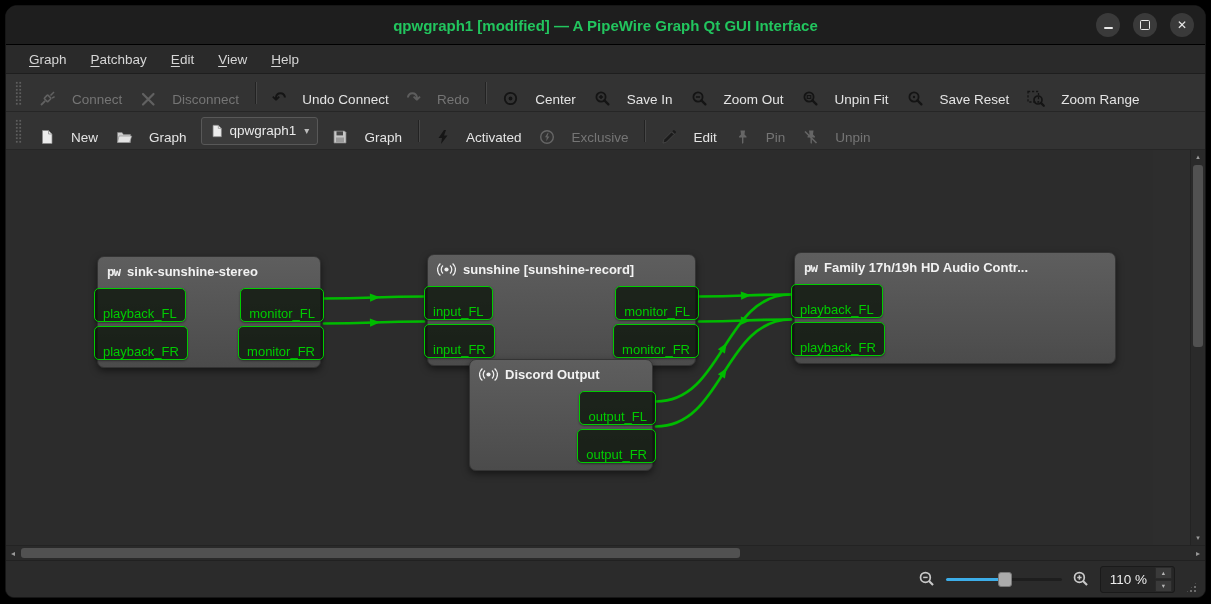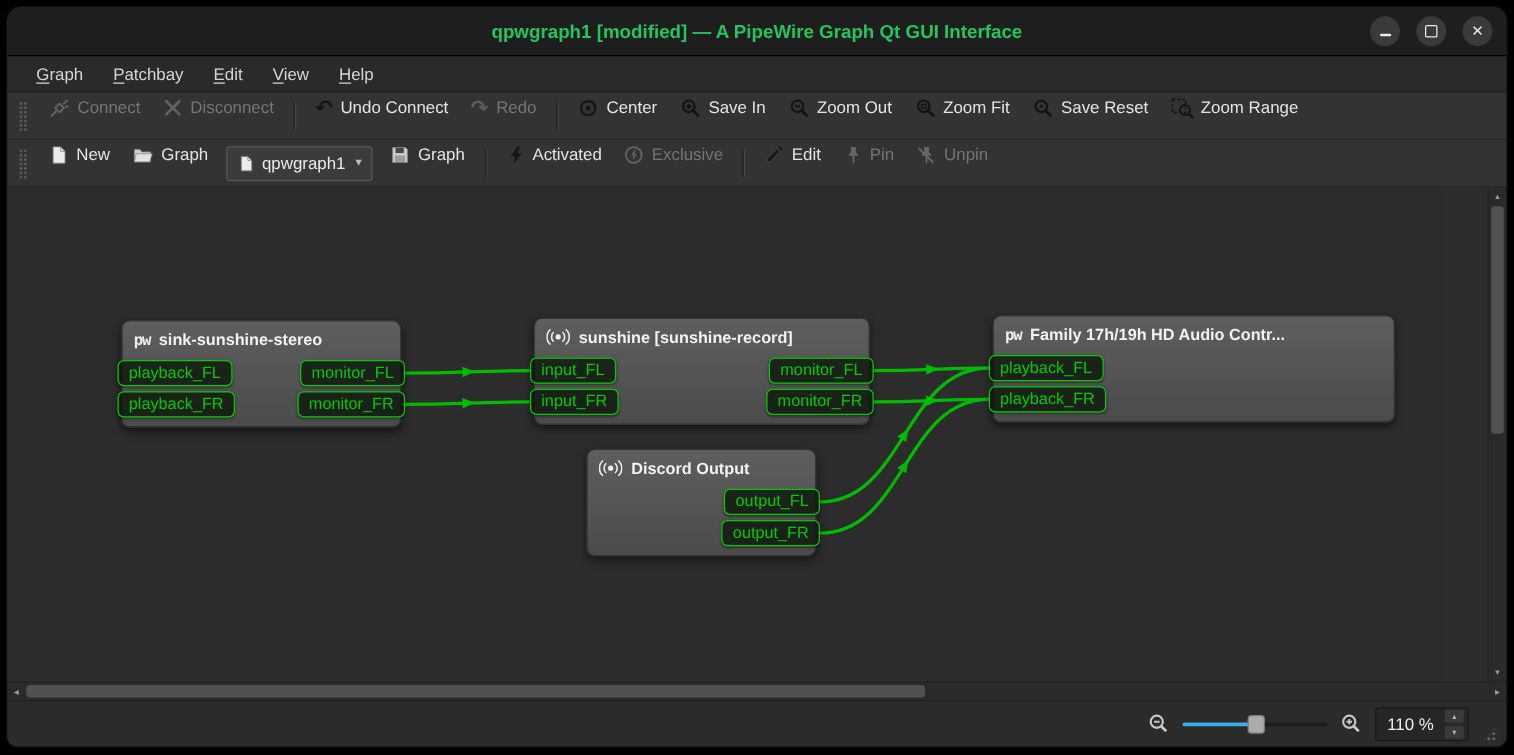--- a/index.html
+++ b/index.html
@@ -21,42 +21,42 @@
   .menubar{flex:0 0 28px;background:#2a2a2a;border-bottom:1px solid #1e1e1e;
     display:flex;align-items:center;padding-left:13px;gap:4px;}
   .menu-item{color:#d6d6d6;font-size:13.5px;padding:3px 10px;border-radius:3px;}
   .menu-item u{text-underline-offset:2px;}
   
   .toolbar{flex:0 0 37px;background:#333333;border-bottom:1px solid #262626;
     display:flex;align-items:center;padding:0 5px;}
   .tb-handle{width:7px;height:24px;margin:0 8px 0 4px;
     background-image:radial-gradient(circle,#5e5e5e 0.9px,transparent 1.1px);background-size:3.5px 3.5px;}
   .tb-sep{width:1px;height:22px;background:#222;box-shadow:1px 0 0 #474747;margin:0 7px;}
-  .tb-btn{display:flex;align-items:flex-start;gap:6px;height:29px;padding:0 9px;border-radius:3px;
+  .tb-btn{display:flex;align-items:flex-end;gap:16px;height:29px;padding:0 9px;border-radius:3px;
     color:#e4e4e4;font-size:13.5px;white-space:nowrap;}
   .tb-btn.disabled{color:#757575;}
   .icon-glyph{font-size:17px;line-height:17px;font-weight:bold;color:#141414;}
   .icon-glyph.dim{color:#5d5d5d;}
   .tb-combo{display:flex;align-items:center;gap:6px;height:26px;padding:0 8px;margin:0 5px;
     background:#3b3b3b;border:1px solid #585858;border-radius:3px;color:#eaeaea;font-size:13.5px;}
   .combo-arrow{color:#bdbdbd;font-size:10px;margin-left:2px;}
   
   .canvas-area{flex:1 1 auto;display:flex;min-height:0;gap:37px;}
   .graph-canvas{flex:1 1 auto;position:relative;background:#2c2c2c;overflow:hidden;}
   .wires{position:absolute;left:0;top:0;width:100%;height:100%;pointer-events:none;}
   .wire{stroke:var(--wire-green,#00bb00);stroke-width:2.6;fill:none;stroke-linecap:round;}
   .wire-arrow{fill:var(--wire-green,#00bb00);}
   .node{position:absolute;background:linear-gradient(#5e5e5e,#4b4b4b);border:1px solid #343434;
     border-radius:7px;padding:5px 0 7px;box-shadow:0 3px 7px rgba(0,0,0,.5);}
   .node-header{display:flex;align-items:center;padding:2px 9px 5px;}
   .node-title{color:#f2f2f2;font-size:13px;font-weight:bold;margin-left:7px;white-space:nowrap;overflow:hidden;}
   .pw-glyph{font-family:"DejaVu Sans Mono",monospace;font-weight:bold;font-size:12.5px;
     color:#ededed;letter-spacing:-1px;}
   .port-row{display:flex;justify-content:space-between;align-items:center;margin:4px -4px 0;}
-  .port{box-sizing:border-box;height:21px;line-height:18px;font-size:13px;padding:0 8px;
+  .port{box-sizing:border-box;height:21px;line-height:18px;font-size:13px;padding:16px 8px;
     border:1.5px solid var(--port-green,#00cc00);border-radius:5px;color:var(--port-green,#00cc00);
     background:rgba(12,20,10,0.78);box-shadow:0 1px 2px rgba(0,0,0,.4);}
   .port-spacer{width:2px;}
   
   .vscroll{flex:0 0 14px;background:#2a2a2a;border-left:1px solid #232323;position:relative;}
   .vthumb{position:absolute;left:2px;right:2px;top:15px;height:46%;background:#515151;border-radius:3px;}
   .varrow{position:absolute;left:0;width:100%;height:14px;display:flex;align-items:center;
     justify-content:center;color:#9a9a9a;font-size:7px;}
   .varrow.up{top:0;} .varrow.down{bottom:0;}
   .hscroll{flex:0 0 14px;background:#2a2a2a;border-top:1px solid #232323;position:relative;}
@@ -164,21 +164,21 @@
           <line x1="4.9" y1="7" x2="9.1" y2="7" stroke="#141414" stroke-width="1.5"></line>
         </svg>
       <span>Zoom Out</span>
     </div>
     <div class="tb-btn">
       <svg width="17" height="17" viewBox="0 0 17 17">
           <circle cx="7" cy="7" r="4.6" fill="none" stroke="#141414" stroke-width="1.8"></circle>
           <rect x="5.2" y="5.6" width="3.6" height="2.8" fill="none" stroke="#141414" stroke-width="1.1"></rect>
           <line x1="10.4" y1="10.4" x2="14.4" y2="14.4" stroke="#141414" stroke-width="2.3" stroke-linecap="round"></line>
         </svg>
-      <span>Zoom Fit</span>
+      <span>Unpin Fit</span>
     </div>
     <div class="tb-btn">
       <svg width="17" height="17" viewBox="0 0 17 17">
           <circle cx="7" cy="7" r="4.6" fill="none" stroke="#141414" stroke-width="1.8"></circle>
           <circle cx="7" cy="7" r="1.2" fill="#141414"></circle>
           <line x1="10.4" y1="10.4" x2="14.4" y2="14.4" stroke="#141414" stroke-width="2.3" stroke-linecap="round"></line>
         </svg>
       <span>Save Reset</span>
     </div>
     <div class="tb-btn">

